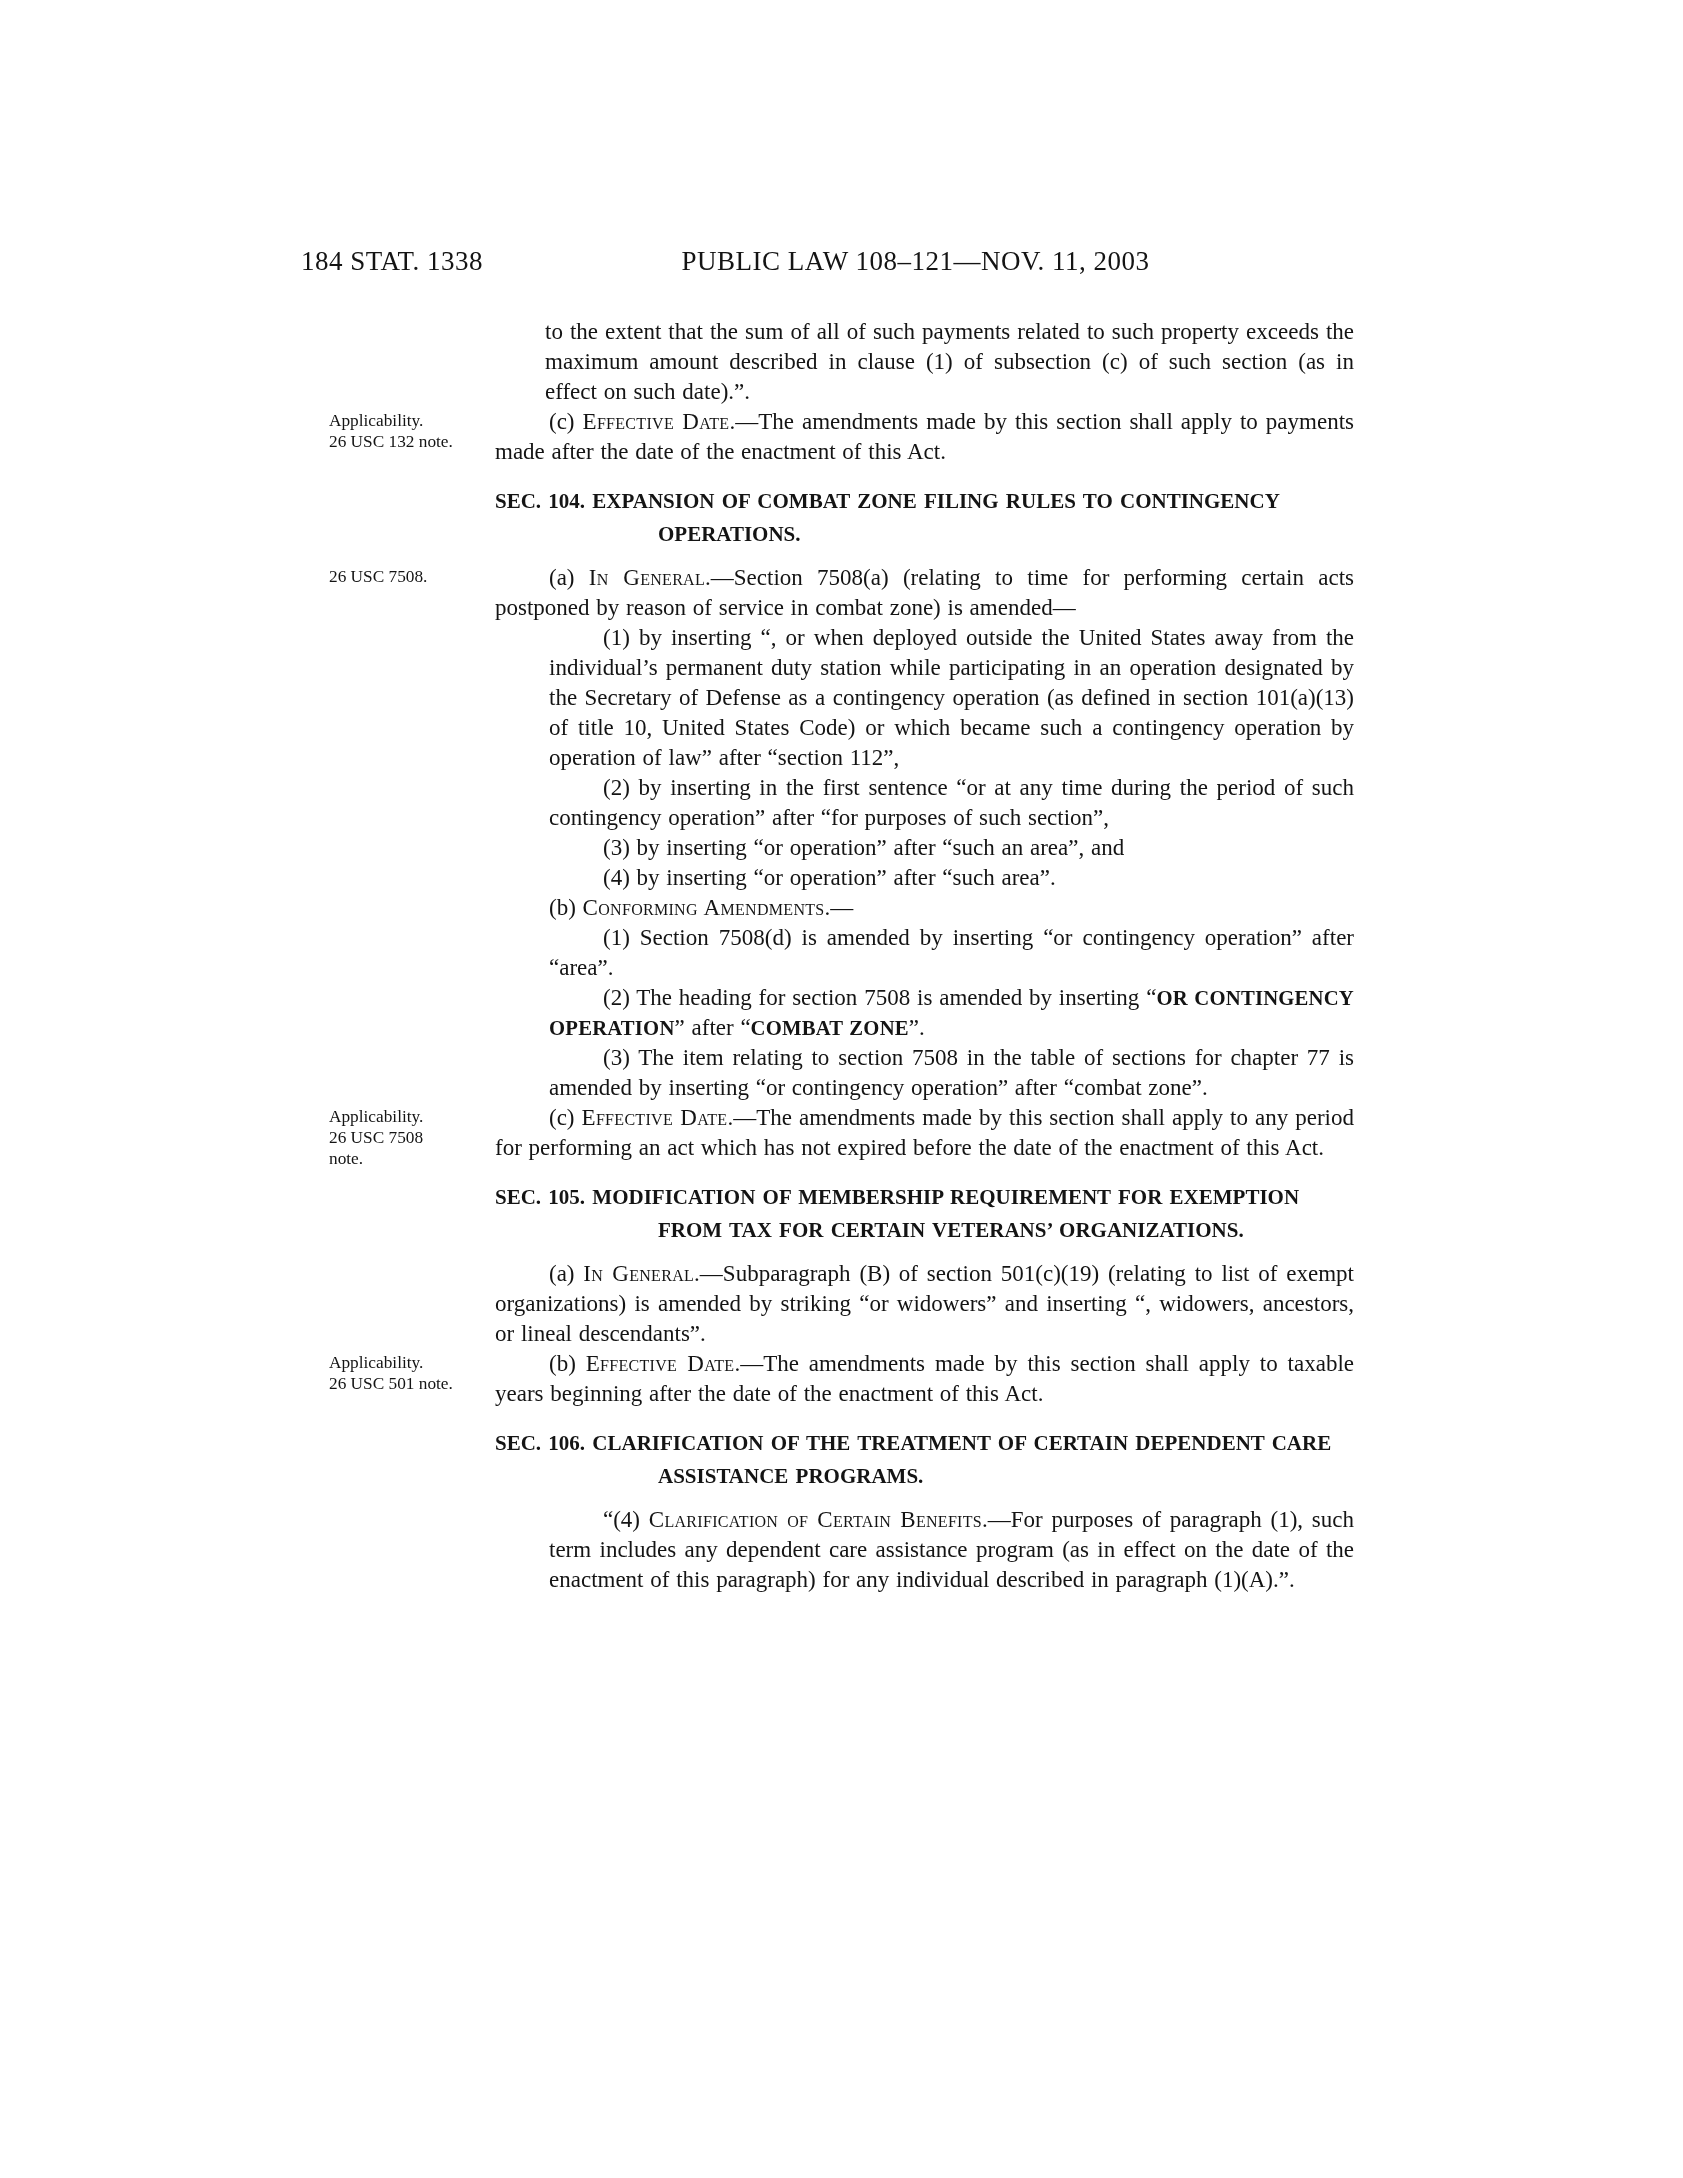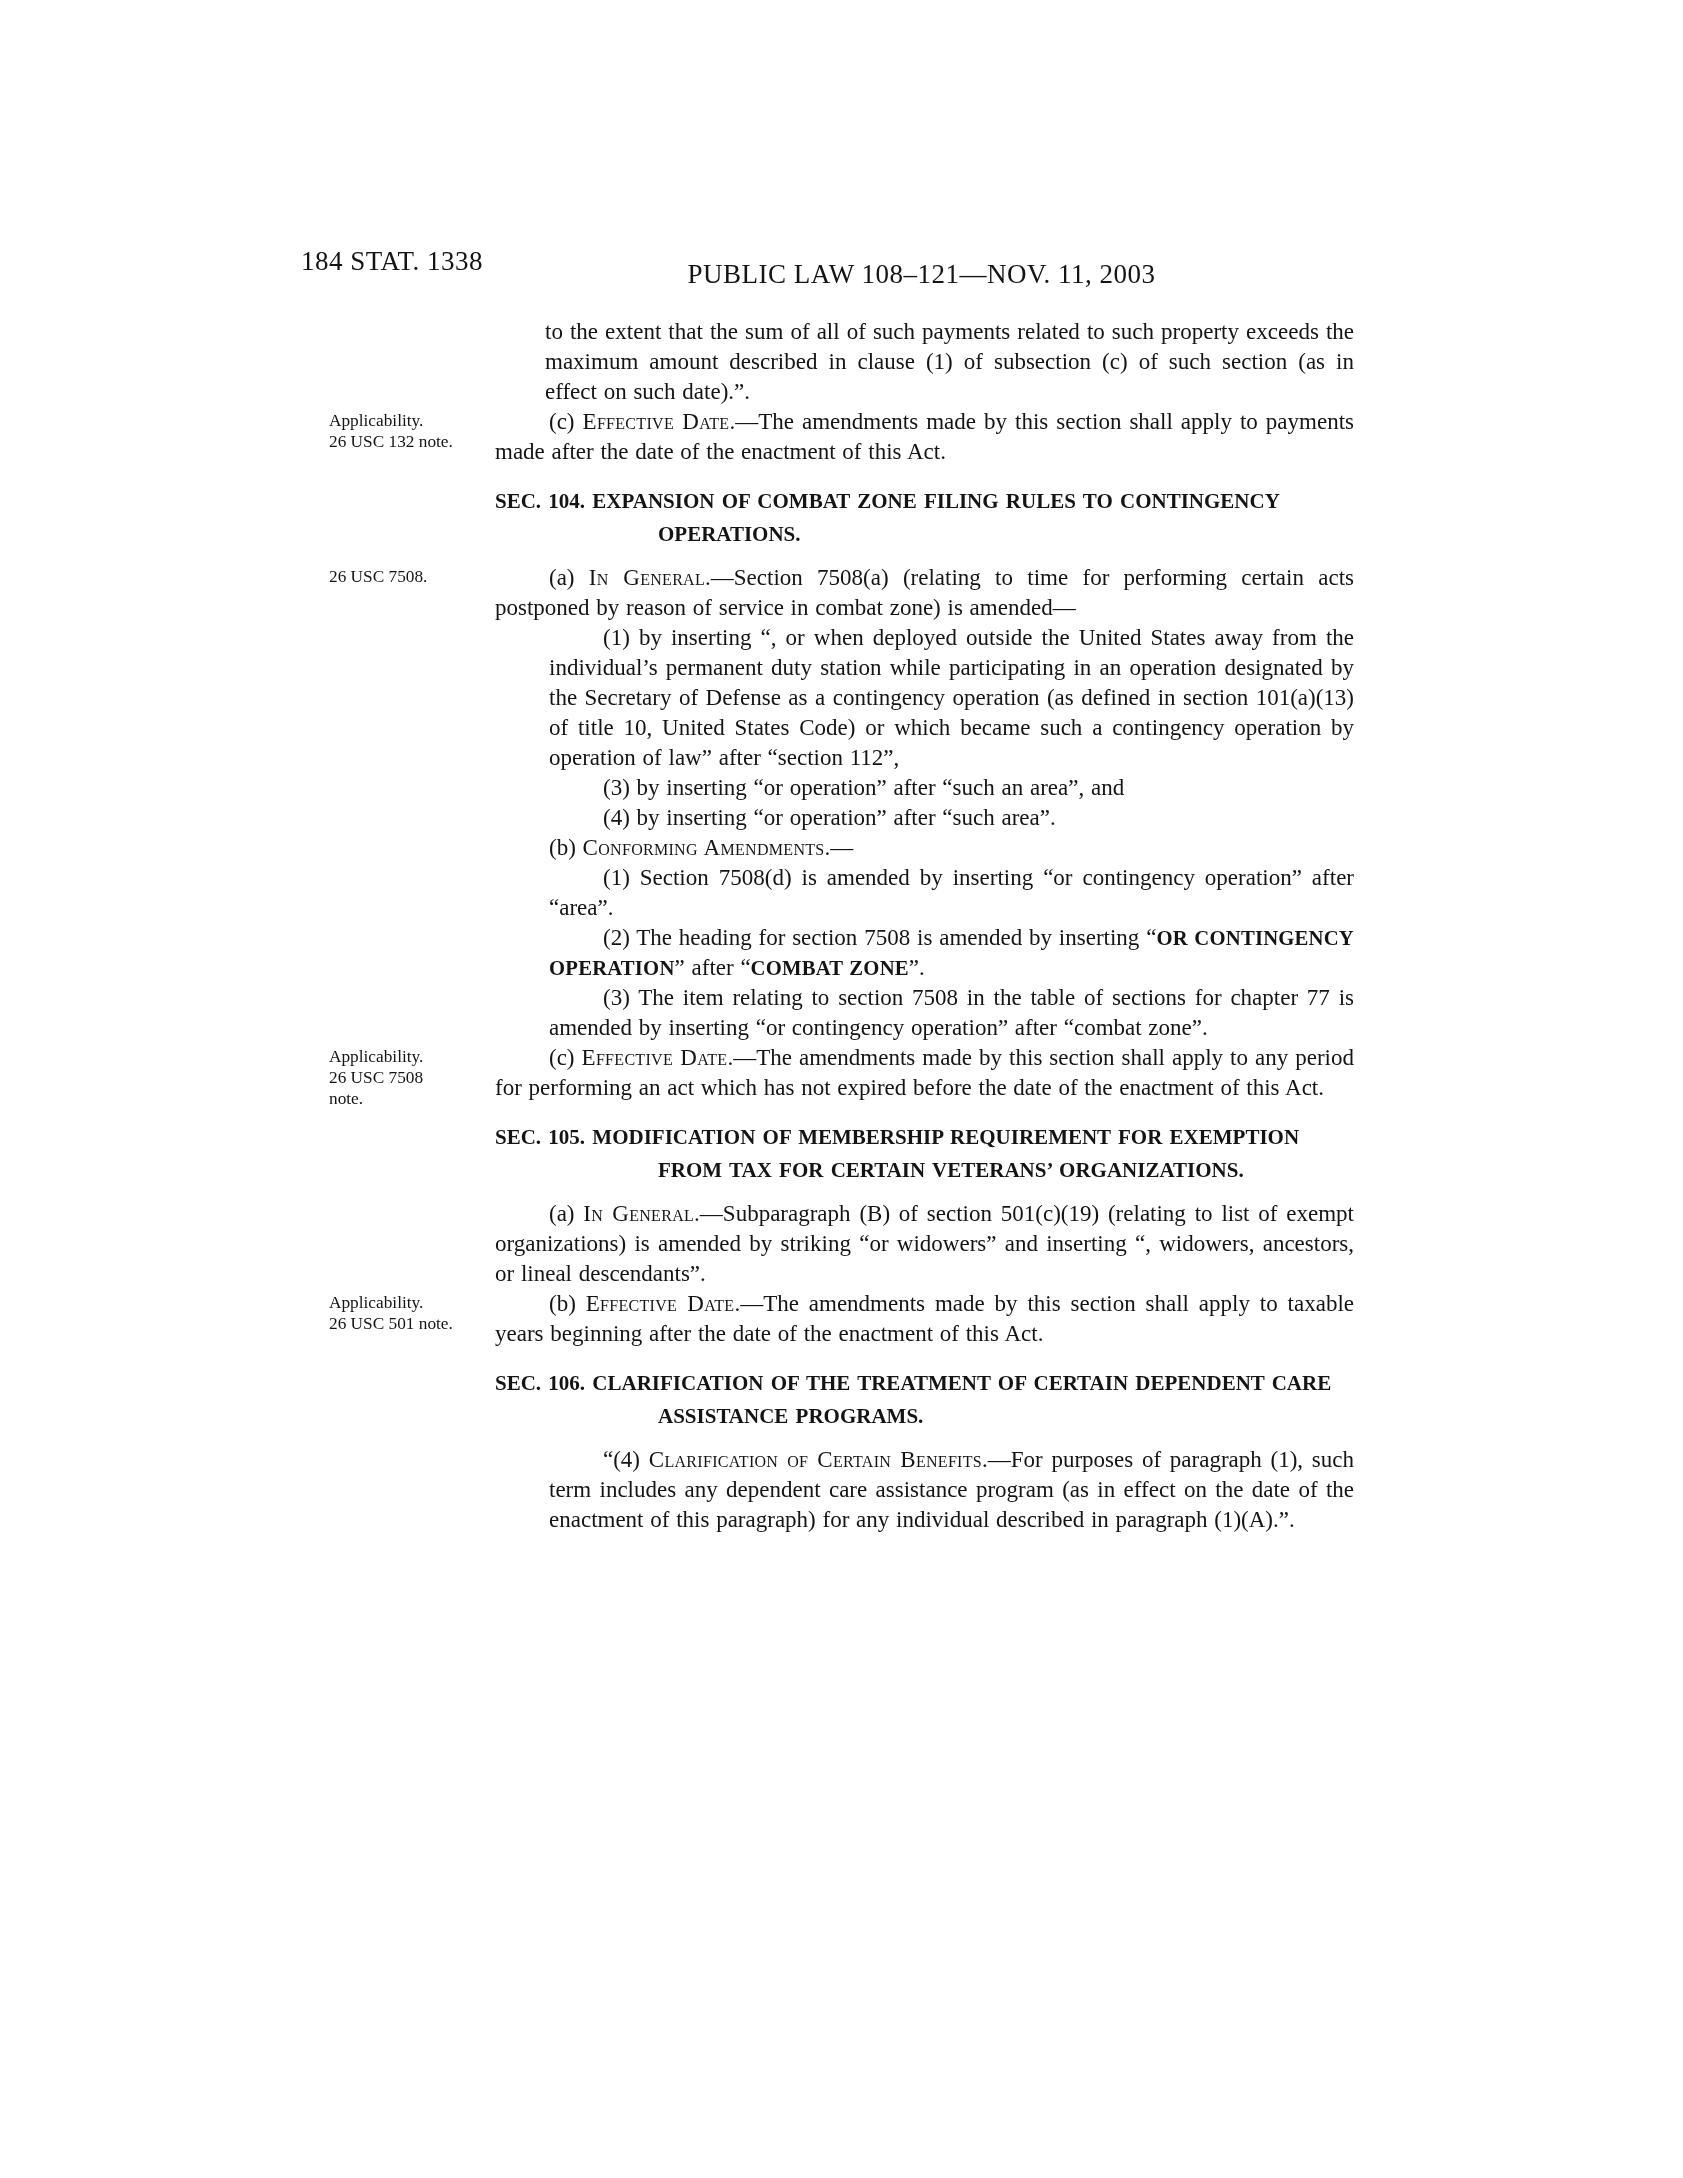--- a/index.html
+++ b/index.html
@@ -11,22 +11,22 @@
     color: #141414;
     font-family: "Liberation Serif", "DejaVu Serif", serif;
     overflow: hidden;
   }
   .header { position: absolute; top: 246px; left: 301px; width: 1055px; height: 40px; }
   .header-stat {
     position: absolute; left: 0; top: 0;
     font-size: 27px; letter-spacing: 0.5px; white-space: nowrap;
   }
   .header-law {
-    position: absolute; left: 190px; width: 861px; top: 0;
-    text-align: center; font-size: 27px; letter-spacing: 0.5px; white-space: nowrap; margin-top: 13px;
+    position: absolute; left: 184px; width: 861px; top: 0;
+    text-align: center; font-size: 27px; letter-spacing: 0.5px; white-space: nowrap;
   }
   .body-content {
     position: absolute; top: 317px; left: 495px; width: 859px;
   }
   p.blk {
     margin: 0;
     text-align: justify;
     font-size: 23px;
     line-height: 30px;
     position: relative;
@@ -75,20 +75,21 @@
       <p class="blk cont"><span>to the extent that the sum of all of such payments related to such property exceeds the maximum amount described in clause (1) of subsection (c) of such section (as in effect on such date).”.</span></p>
       <p class="blk flush"><span>(c) </span><span class="sc">Effective Date</span><span>.—The amendments made by this section shall apply to payments made after the date of the enactment of this Act.</span><span class="margin-note">
           <span class="note-line">Applicability.</span>
           <span class="note-line">26 USC 132 note.</span>
         </span></p>
       <p class="blk sec"><span>SEC. 104. EXPANSION OF COMBAT ZONE FILING RULES TO CONTINGENCY OPERATIONS.</span></p>
       <p class="blk flush"><span>(a) </span><span class="sc">In General</span><span>.—Section 7508(a) (relating to time for performing certain acts postponed by reason of service in combat zone) is amended—</span><span class="margin-note">
           <span class="note-line">26 USC 7508.</span>
         </span></p>
       <p class="blk sub"><span>(1) by inserting “, or when deployed outside the United States away from the individual’s permanent duty station while participating in an operation designated by the Secretary of Defense as a contingency operation (as defined in section 101(a)(13) of title 10, United States Code) or which became such a contingency operation by operation of law” after “section 112”,</span></p>
+      <p class="blk sub"><span>(2) by inserting in the first sentence “or at any time during the period of such contingency operation” after “for purposes of such section”,</span></p>
       <p class="blk sub"><span>(3) by inserting “or operation” after “such an area”, and</span></p>
       <p class="blk sub"><span>(4) by inserting “or operation” after “such area”.</span></p>
       <p class="blk flush"><span>(b) </span><span class="sc">Conforming Amendments</span><span>.—</span></p>
       <p class="blk sub"><span>(1) Section 7508(d) is amended by inserting “or contingency operation” after “area”.</span></p>
       <p class="blk sub"><span>(2) The heading for section 7508 is amended by inserting “</span><span class="b">OR CONTINGENCY OPERATION</span><span>” after “</span><span class="b">COMBAT ZONE</span><span>”.</span></p>
       <p class="blk sub"><span>(3) The item relating to section 7508 in the table of sections for chapter 77 is amended by inserting “or contingency operation” after “combat zone”.</span></p>
       <p class="blk flush"><span>(c) </span><span class="sc">Effective Date</span><span>.—The amendments made by this section shall apply to any period for performing an act which has not expired before the date of the enactment of this Act.</span><span class="margin-note">
           <span class="note-line">Applicability.</span>
           <span class="note-line">26 USC 7508</span>
           <span class="note-line">note.</span>

